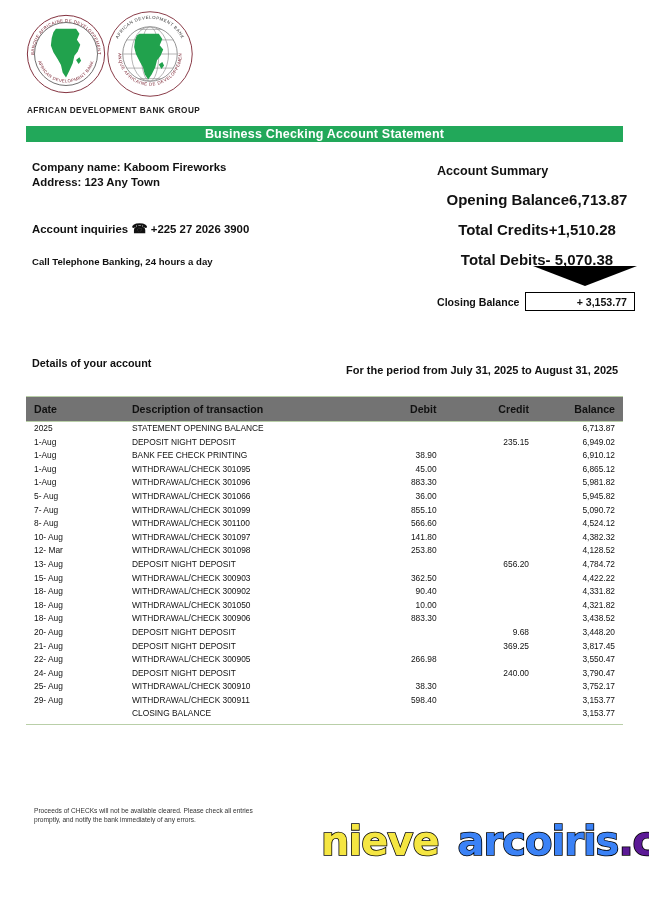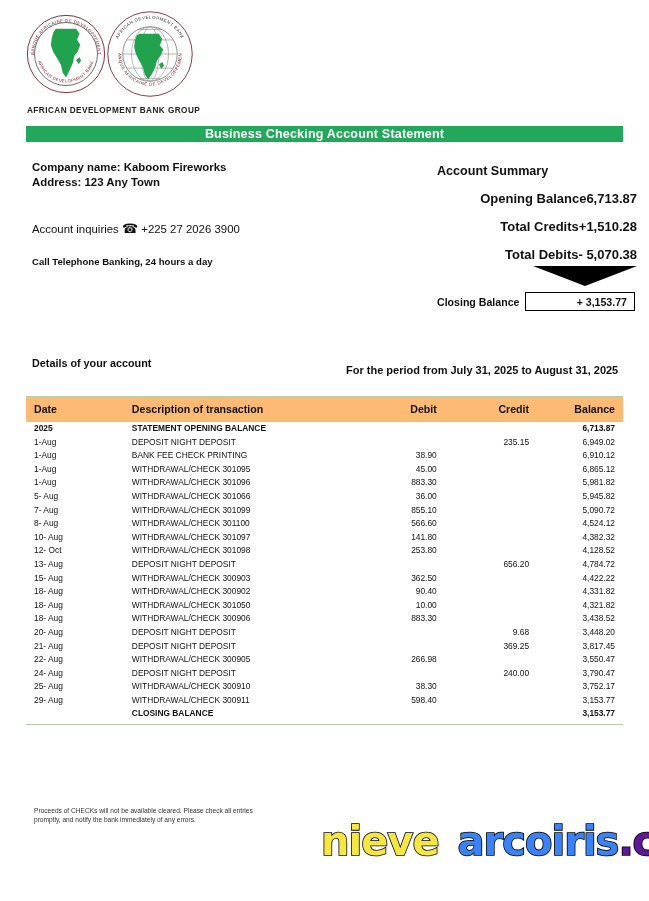--- a/index.html
+++ b/index.html
@@ -21,28 +21,28 @@
 
   
   .banner{
     position:absolute;left:26px;top:126px;width:597px;height:16px;
     background:#22a85a;color:#fff;font-size:12.5px;font-weight:bold;
     display:flex;align-items:center;justify-content:center;letter-spacing:.2px;
   }
 
   
   .company{position:absolute;left:32px;top:160px;font-size:11.4px;font-weight:bold;line-height:14.5px;}
-  .inquiries{position:absolute;left:32px;top:221px;font-size:11.4px;font-weight:normal;}
+  .inquiries{position:absolute;left:32px;top:221px;font-size:11.4px;font-weight:bold;}
   .inquiries .tel{font-size:13px;letter-spacing:0;}
   .banking{position:absolute;left:32px;top:256px;font-size:9.6px;font-weight:bold;}
 
   
   .summary{position:absolute;left:437px;top:164px;width:200px;}
   .summary h2{margin:0;font-size:12.6px;font-weight:bold;}
-  .srow{display:flex;justify-content:flex-end;align-items:baseline;margin-top:13px;font-size:13px;font-weight:bold;}
+  .srow{display:flex;justify-content:center;align-items:baseline;margin-top:13px;font-size:15px;font-weight:bold;}
   .srow .lbl{white-space:nowrap;}
   .srow .val{white-space:nowrap;}
   .arrow{
     position:absolute;left:96px;top:102px;width:0;height:0;
     border-left:52px solid transparent;border-right:52px solid transparent;
     border-top:20px solid #000;
   }
   .closing{position:absolute;left:0;top:128px;width:198px;display:flex;align-items:center;}
   .closing .lbl{font-size:10.6px;font-weight:bold;white-space:nowrap;}
   .closing .box{
@@ -51,34 +51,34 @@
     padding-right:7px;font-size:10.6px;font-weight:bold;box-sizing:border-box;
   }
 
   
   .details{position:absolute;left:32px;top:357px;font-size:10.8px;font-weight:bold;}
   .period{position:absolute;left:346px;top:364px;font-size:11px;font-weight:bold;}
 
   
   .tbl{position:absolute;left:26px;top:396px;width:597px;border-collapse:collapse;}
   .tbl th{
-    background:#fdba74;height:24px;font-size:10.6px;font-weight:bold;
+    background:#737373;height:24px;font-size:10.6px;font-weight:bold;
     padding:0 8px;border-top:1px solid #b9cfa8;border-bottom:1px solid #b9cfa8;
   }
   .tbl td{font-size:8.4px;padding:0 8px;height:13.6px;line-height:13.6px;white-space:nowrap;}
   .c-date{width:92px;text-align:left;}
   .c-desc{width:235px;text-align:left;}
   .c-debit{width:98px;text-align:right;}
   .c-credit{width:92px;text-align:right;}
   .c-bal{width:80px;text-align:right;}
   .tbl th.c-desc{padding-left:14px;}
   .tbl td.c-desc{padding-left:14px;}
   .tbl th.c-date{padding-left:8px;}
   .tbl td.c-date{padding-left:8px;}
-  tr.bold td{font-weight:bold;}
+  tr.bold td{font-weight:normal;}
   .tbl tr.last td{border-bottom:1px solid #b9cfa8;padding-bottom:3px;}
 
   
   .disclaimer{
     position:absolute;left:34px;top:806px;width:240px;
     font-size:6.6px;line-height:9.4px;color:#333;
   }
   .watermark{
     position:absolute;left:281px;top:818px;
     font-size:40px;font-weight:bold;font-family:"DejaVu Sans", sans-serif;
@@ -259,21 +259,21 @@
           <td class="c-bal">4,524.12</td>
         </tr>
         <tr>
           <td class="c-date">10- Aug</td>
           <td class="c-desc">WITHDRAWAL/CHECK 301097</td>
           <td class="c-debit">141.80</td>
           <td class="c-credit"></td>
           <td class="c-bal">4,382.32</td>
         </tr>
         <tr>
-          <td class="c-date">12- Oct</td>
+          <td class="c-date">12- Mar</td>
           <td class="c-desc">WITHDRAWAL/CHECK 301098</td>
           <td class="c-debit">253.80</td>
           <td class="c-credit"></td>
           <td class="c-bal">4,128.52</td>
         </tr>
         <tr>
           <td class="c-date">13- Aug</td>
           <td class="c-desc">DEPOSIT NIGHT DEPOSIT</td>
           <td class="c-debit"></td>
           <td class="c-credit">656.20</td>

